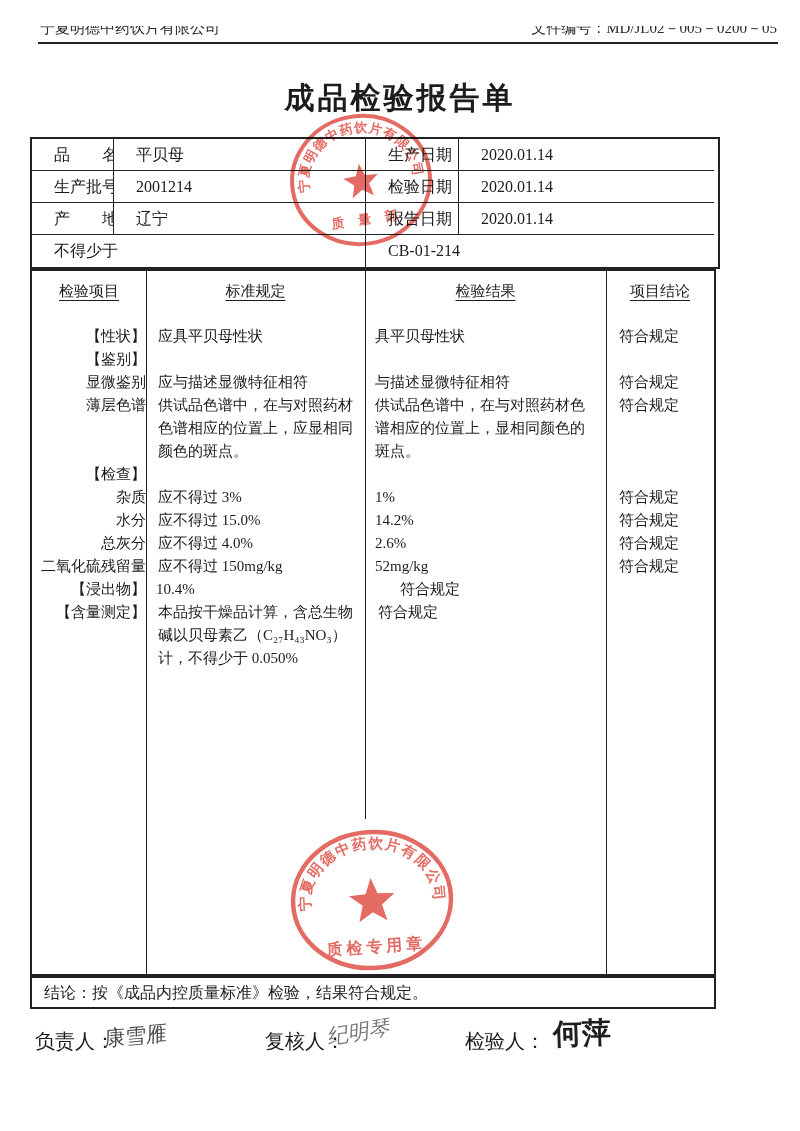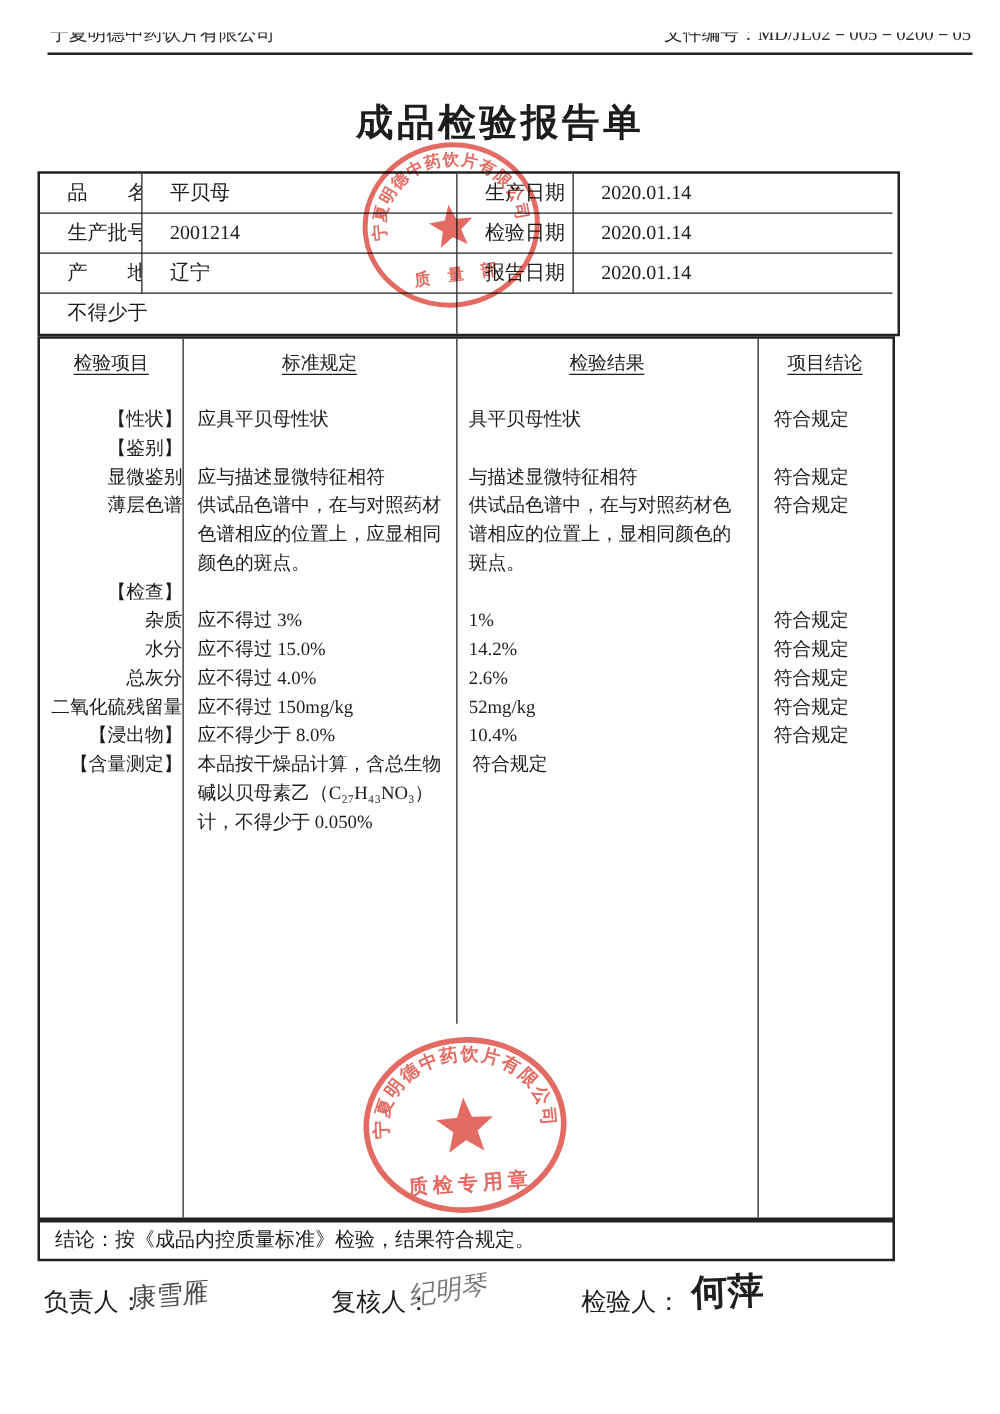--- a/index.html
+++ b/index.html
@@ -80,20 +80,21 @@
     <div class="cell v1">2001214</div>
     <div class="cell lb2">检验日期</div>
     <div class="cell">2020.01.14</div>
 
     <div class="cell lb">产　　地</div>
     <div class="cell v1">辽宁</div>
     <div class="cell lb2">报告日期</div>
     <div class="cell">2020.01.14</div>
 
     <div class="cell span2a">不得少于</div>
+    <div class="cell span2b">CB-01-214</div>
   </div>
 
   <div id="main">
     <div class="vline" id="vl1"></div>
     <div class="vline" id="vl2"></div>
     <div class="vline" id="vl3"></div>
 
     <div class="mrow mth">
       <div class="c1"><span>检验项目</span></div>
       <div class="c2"><span>标准规定</span></div>
@@ -150,21 +151,20 @@
       <div class="c4">符合规定</div>
     </div>
     <div class="mrow">
       <div class="c1">二氧化硫残留量</div>
       <div class="c2">应不得过 150mg/kg</div>
       <div class="c3">52mg/kg</div>
       <div class="c4">符合规定</div>
     </div>
     <div class="mrow">
       <div class="c1">【浸出物】</div>
-      <div class="c2">应不得少于 8.0%</div>
       <div class="c3">10.4%</div>
       <div class="c4">符合规定</div>
     </div>
     <div class="mrow">
       <div class="c1">【含量测定】</div>
       <div class="c2">本品按干燥品计算，含总生物碱以贝母素乙（C₂₇H₄₃NO₃）计，不得少于 0.050%</div>
       <div class="c4">符合规定</div>
     </div>
   </div>
 

